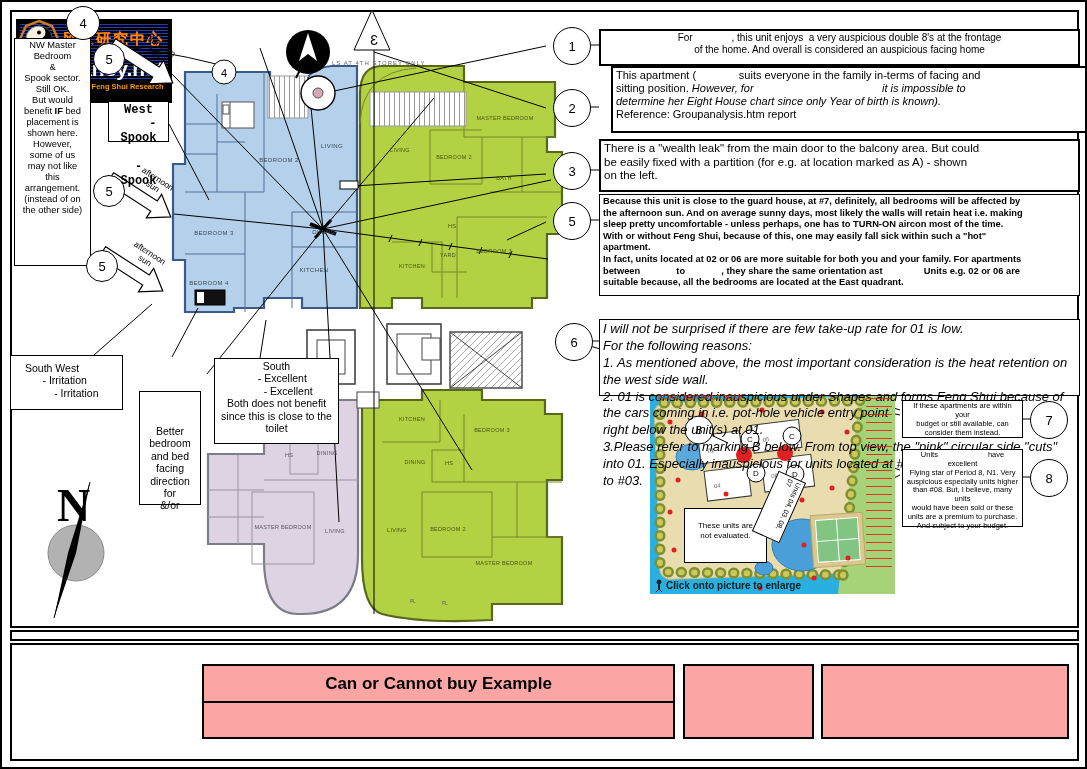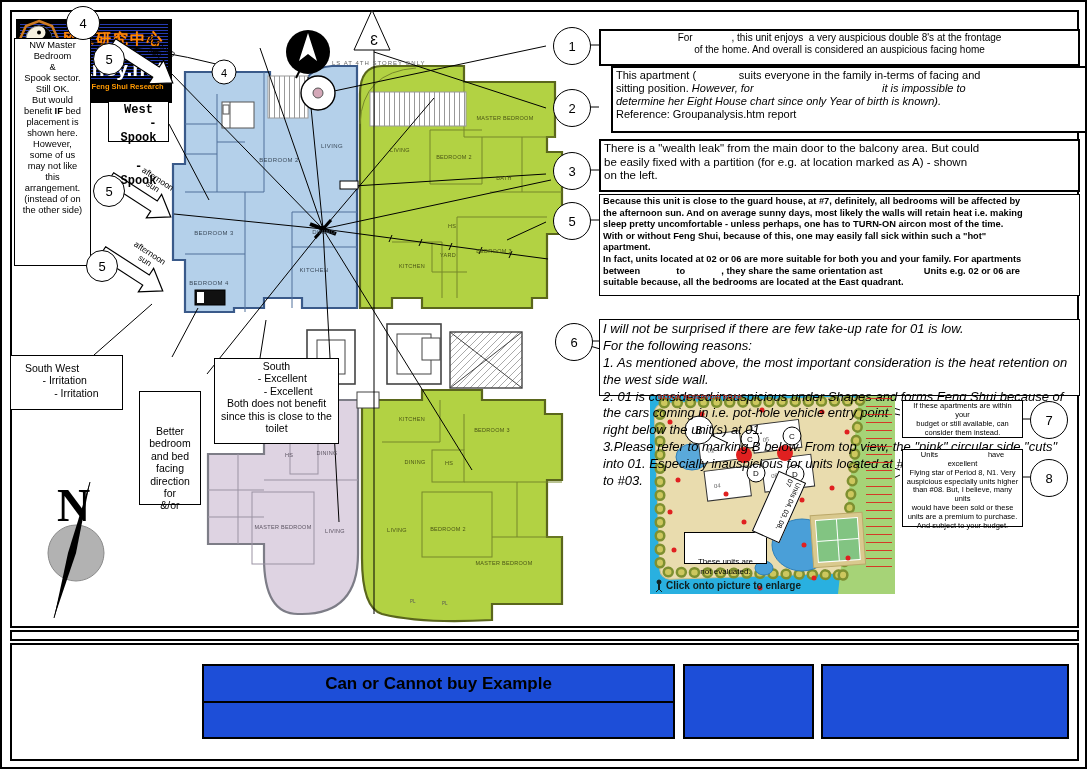--- a/index.html
+++ b/index.html
@@ -20,21 +20,21 @@
   #click-note{position:absolute;z-index:4;font-size:10px;font-weight:bold;color:#102020;}
   #map-legend{position:absolute;z-index:4;width:26px;height:176px;background:repeating-linear-gradient(180deg,rgba(220,30,25,.85) 0 1.5px,transparent 1.5px 8px);}
   #map-click-target{position:absolute;z-index:5;background:transparent;}
   
   #logo{position:absolute;left:14px;top:17px;width:156px;height:84px;background:#000;overflow:hidden;}
   #logo .stripes{position:absolute;left:4px;right:4px;top:5px;height:56px;background:repeating-linear-gradient(180deg,rgba(45,70,210,.85) 0 1px,transparent 1px 3px);}
   #logo .row1{position:relative;display:flex;align-items:center;height:40px;}
   #logo .zh{color:#ff8a00;font-weight:bold;font-size:15px;letter-spacing:2px;text-shadow:0 0 1px #a33;}
   #logo .site{position:relative;color:#fff;font-weight:bold;font-size:21px;text-align:center;line-height:20px;letter-spacing:0;}
   #logo .tagline{position:relative;color:#ff9900;font-weight:bold;font-size:7.5px;text-align:center;margin-top:3px;}
-  .tb-box{position:absolute;border:2px solid #000;box-sizing:border-box;background:#1d4ed8;}
+  .tb-box{position:absolute;border:2px solid #000;box-sizing:border-box;background:#fca5a5;}
   #title-box .top{height:35px;border-bottom:2px solid #000;display:flex;align-items:center;justify-content:center;font-size:17px;font-weight:bold;}
   #title-box .bottom{height:36px;}
 </style>
 </head>
 <body>
 
 <div class="page">
 
   <div id="drawing" class="section"></div>
   <div id="strip" class="section"></div>
@@ -461,21 +461,21 @@
       <span>6</span>
     </div>
   <div class="num-circle" style="left:1028px;top:399px;width:36px;height:36px;">
       <span>7</span>
     </div>
   <div class="num-circle" style="left:1028px;top:457px;width:36px;height:36px;">
       <span>8</span>
     </div>
 
   <div id="road-label" style="left:656px;top:392px;">BEDOK RESERVOIR ROAD</div>
-  <div class="mapbox" style="left:682px;top:506px;width:83px;height:32px;padding-top:24px;margin-top:24px;">These units are
+  <div class="mapbox" style="left:682px;top:506px;width:83px;height:55px;padding-top:12px;">These units are
 not evaluated.</div>
   <div class="mapbox" id="units-rot" style="left:762px;top:472px;">Units 04, 03, 08, 07</div>
   <div id="map-legend" style="left:864px;top:396px;"></div>
   <div id="click-note" style="left:664px;top:578px;">Click onto picture to enlarge</div>
   <div id="map-click-target" style="left:648px;top:388px;width:245px;height:204px;" title=""></div>
 
   <div id="logo">
     <div class="stripes"></div>
     <div class="row1">
       <svg width="46" height="40" viewBox="0 0 46 40" style="position:relative;">

